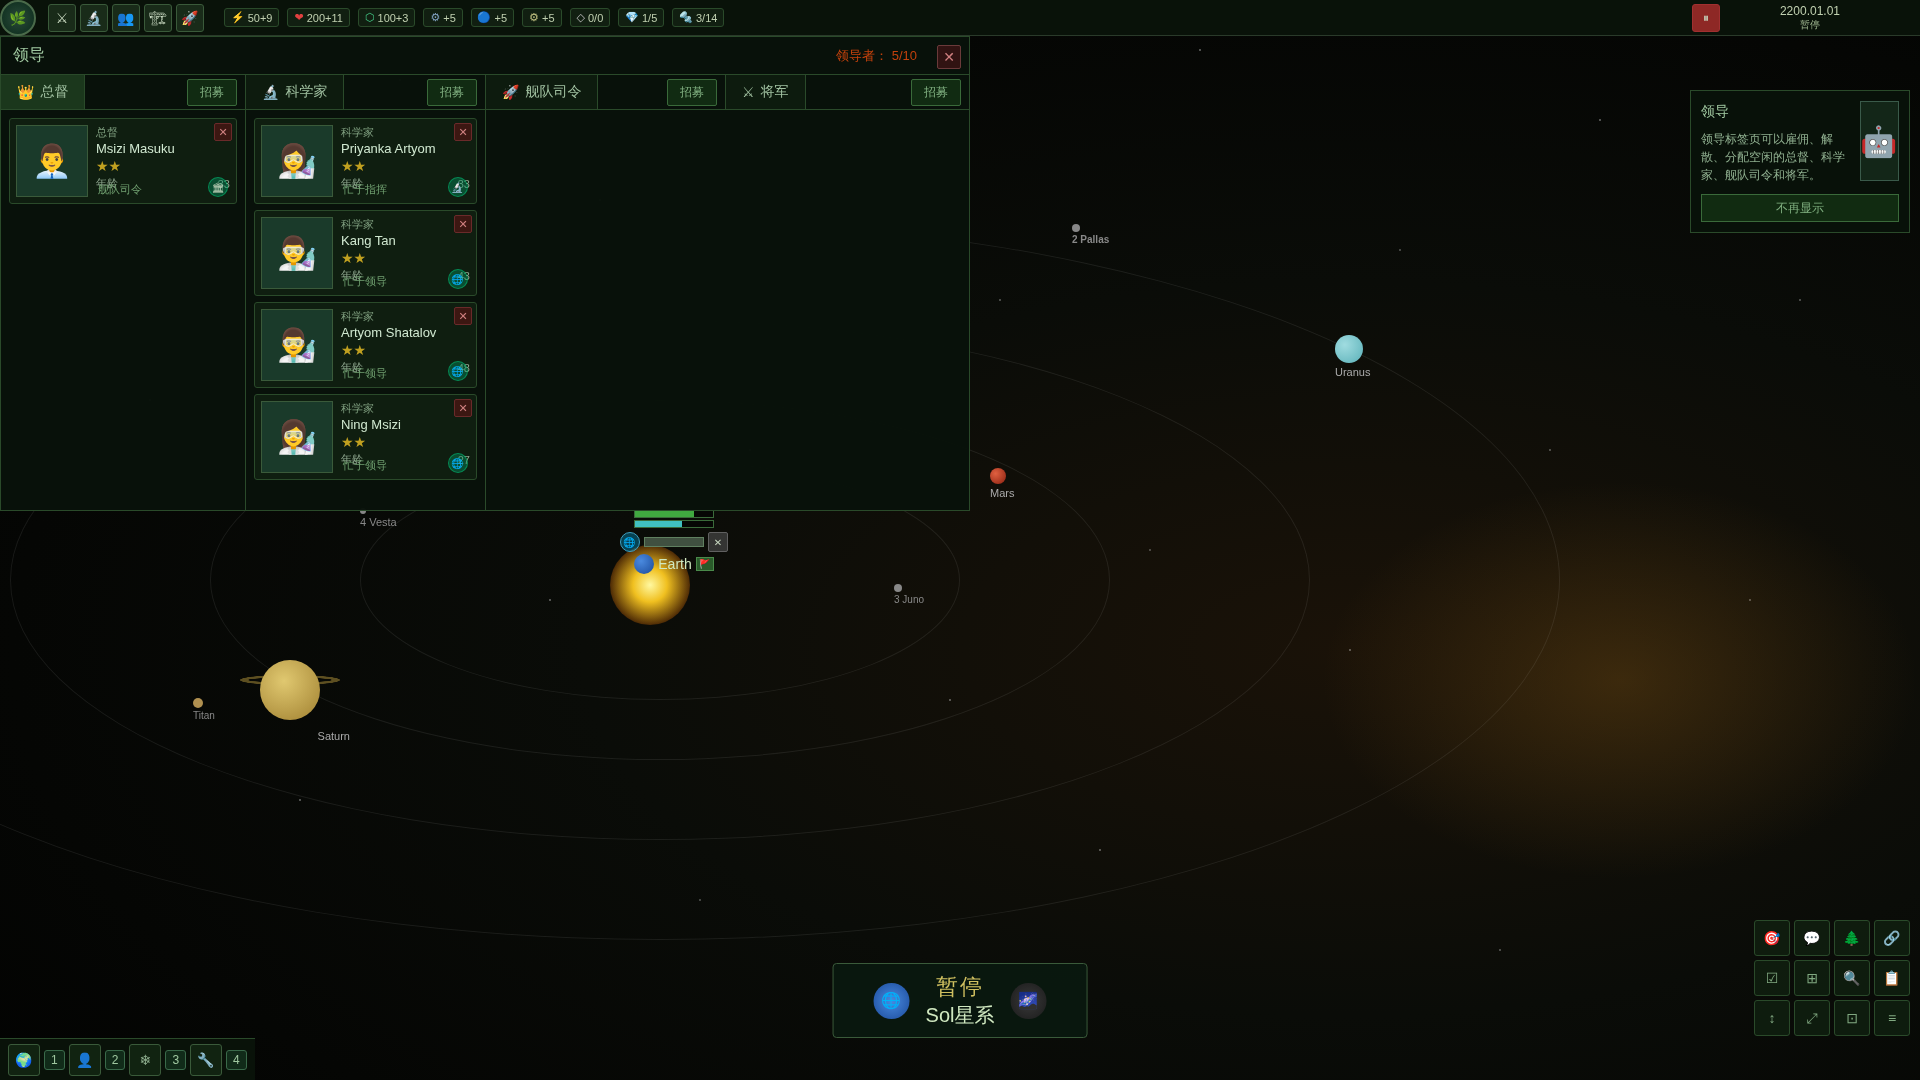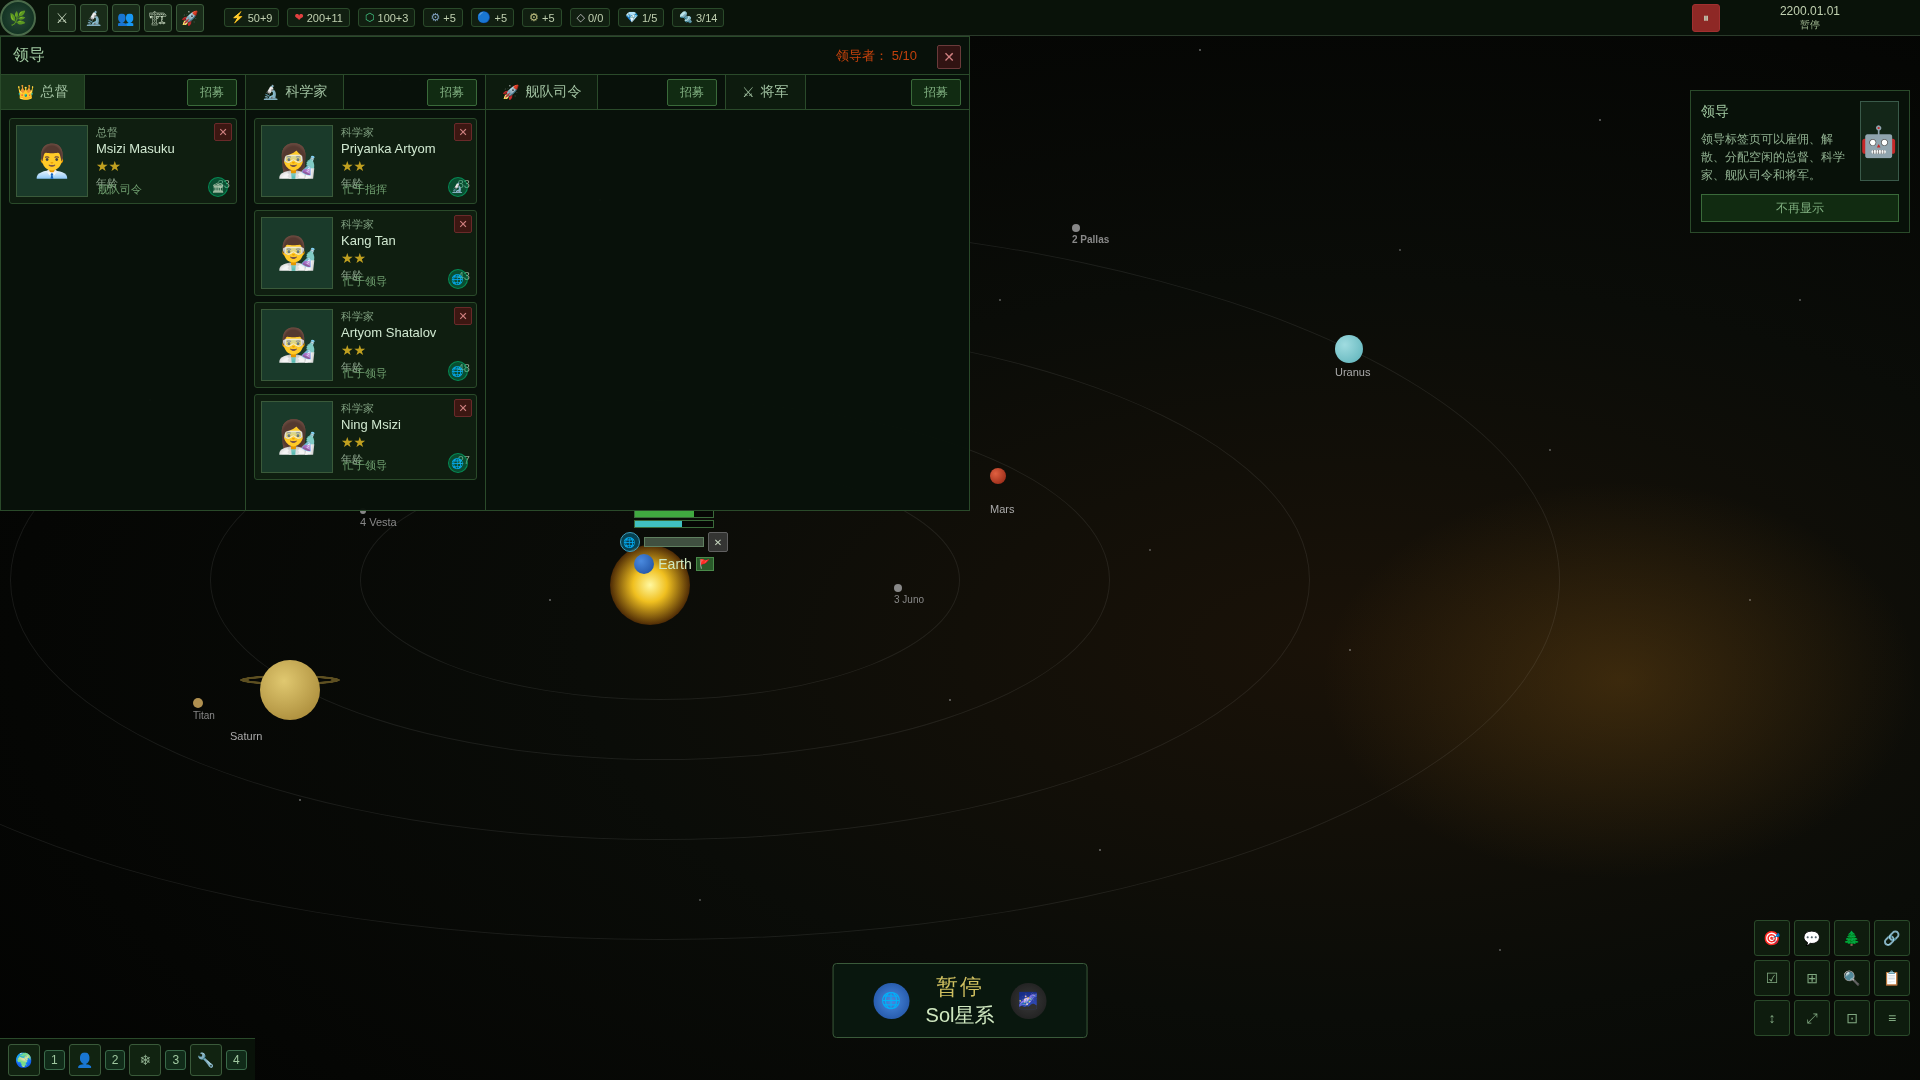--- a/index.html
+++ b/index.html
@@ -602,34 +602,34 @@
   </div>
   <div class="earth-label-row">
     <div class="earth-planet-icon"></div>
     <div class="earth-name">Earth</div>
     <div class="earth-flag">🚩</div>
   </div>
 </div>
 
 <div style="position:absolute;left:990px;top:468px;z-index:5;">
   <div style="width:16px;height:16px;border-radius:50%;background:radial-gradient(circle at 35% 35%,#e06040,#8a2010);"></div>
-  <div style="font-size:11px;color:#aaa;text-align:center;margin-top:19px;">Mars</div>
+  <div style="font-size:11px;color:#aaa;text-align:center;margin-top:3px;">Mars</div>
 </div>
 
 <div style="position:absolute;left:1335px;top:335px;z-index:5;">
   <div style="width:28px;height:28px;border-radius:50%;background:radial-gradient(circle at 35% 35%,#a0dce0,#5ab0b8);"></div>
   <div style="font-size:11px;color:#aaa;text-align:center;margin-top:3px;">Uranus</div>
 </div>
 
 <div style="position:absolute;left:230px;top:650px;z-index:5;">
   <div style="position:relative;width:120px;height:80px;">
     <div style="position:absolute;left:10px;top:15px;width:100px;height:30px;border-radius:50%;border:8px solid rgba(180,150,60,0.5);transform:rotateX(70deg);"></div>
     <div style="position:absolute;left:30px;top:10px;width:60px;height:60px;border-radius:50%;background:radial-gradient(circle at 40% 35%,#e0c870,#a08030);"></div>
   </div>
-  <div style="font-size:11px;color:#aaa;text-align:left;">Saturn</div>
+  <div style="font-size:11px;color:#aaa;text-align:right;">Saturn</div>
 </div>
 
 <div style="position:absolute;left:193px;top:698px;z-index:6;">
   <div style="width:10px;height:10px;border-radius:50%;background:#b09050;"></div>
   <div style="font-size:10px;color:#888;margin-top:2px;">Titan</div>
 </div>
 
 <div style="position:absolute;left:1072px;top:224px;z-index:5;">
   <div style="width:8px;height:8px;border-radius:50%;background:#888;"></div>
   <div style="font-size:10px;color:#888;margin-top:2px;font-weight:bold;">2 Pallas</div>

